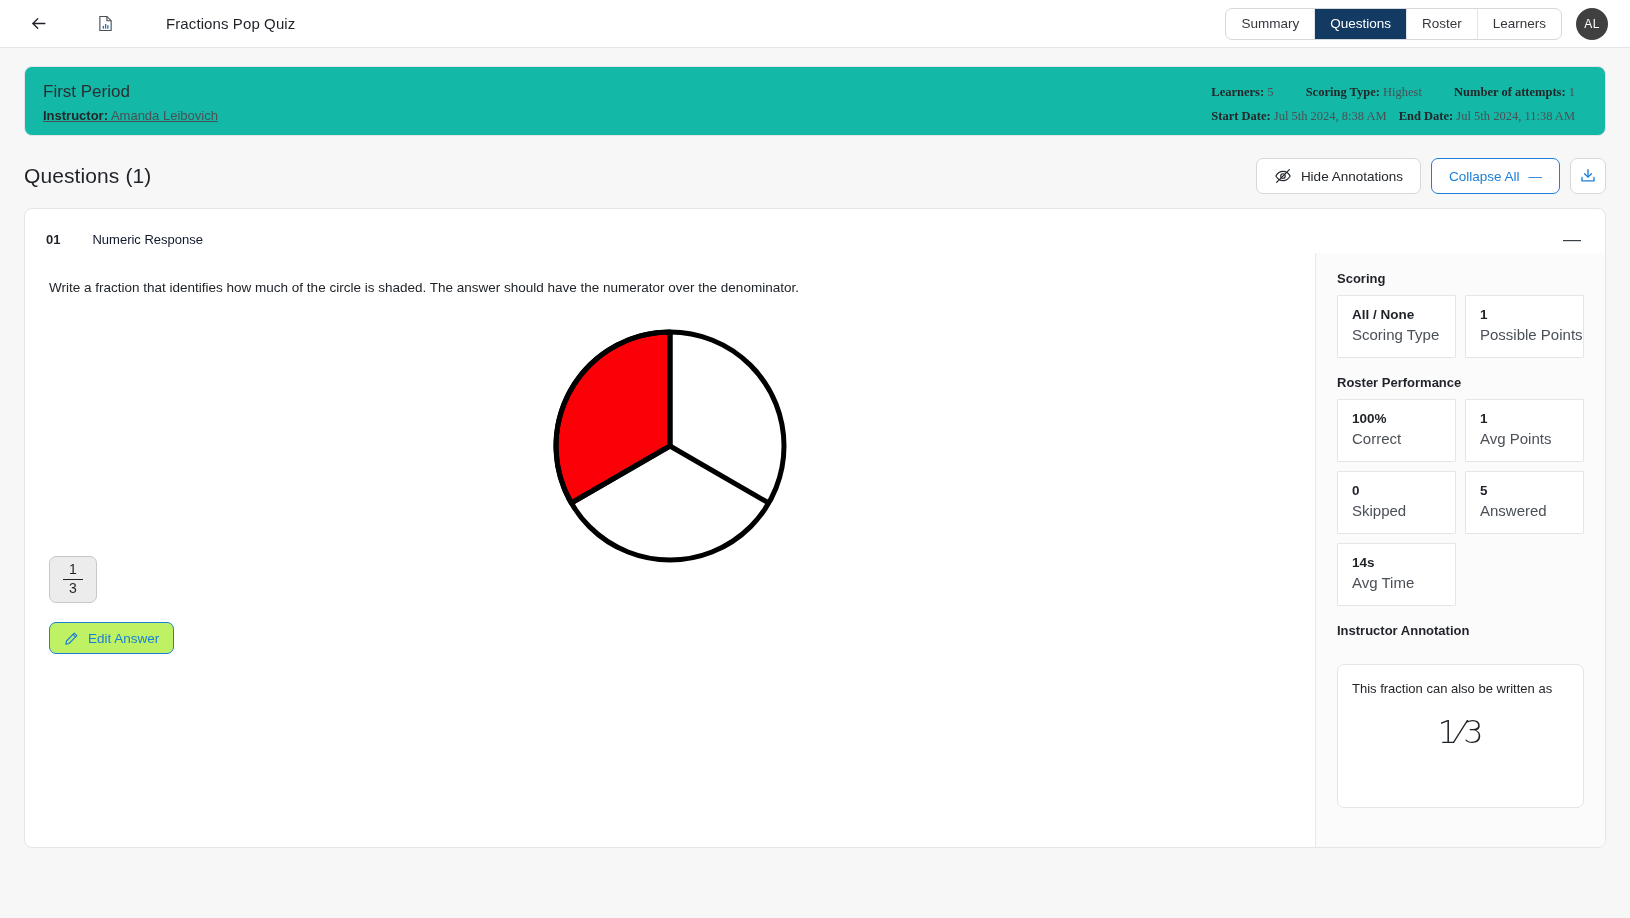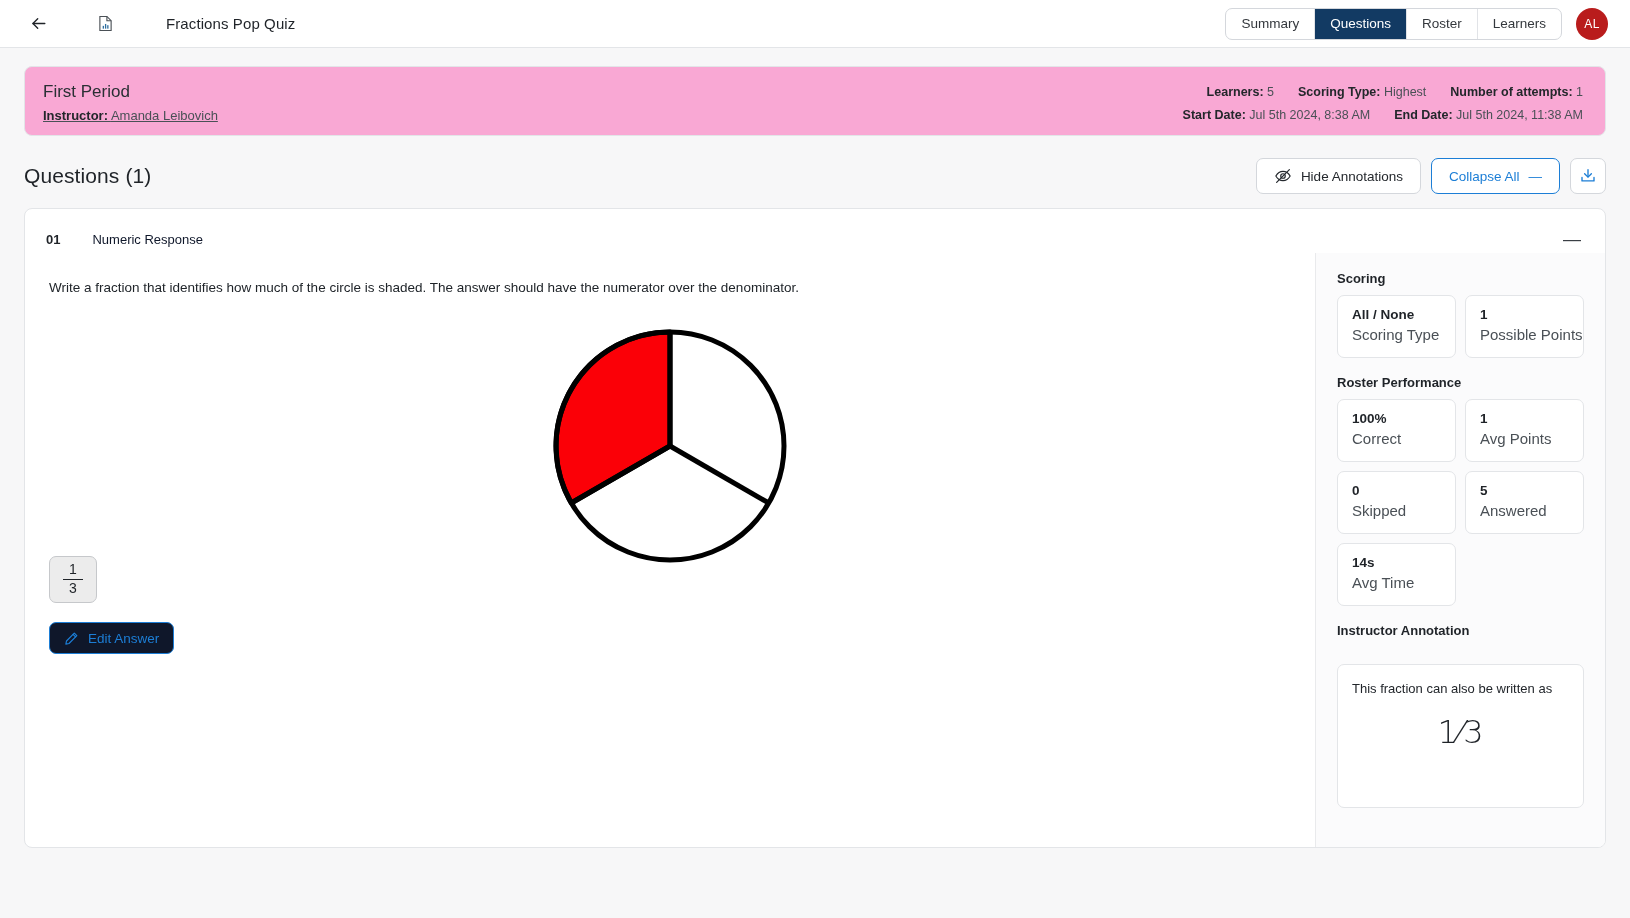--- a/index.html
+++ b/index.html
@@ -41,43 +41,43 @@
     display: flex; align-items: center;
     padding: 0 15px;
     font-size: 13.5px; color: #34383d;
     border-right: 1px solid #e1e3e7;
     cursor: pointer; white-space: nowrap;
   }
   .tab:last-child { border-right: none; }
   .tab.active { background: #123a63; color: #ffffff; }
   .avatar {
     width: 32px; height: 32px; border-radius: 50%;
-    background: #b91c1c; color: #fff;
+    background: #404040; color: #fff;
     display: flex; align-items: center; justify-content: center;
     font-size: 12px; letter-spacing: .4px; cursor: pointer;
   }
 
   
   .page { padding: 0 24px; }
 
   .info-card {
     margin-top: 18px;
-    background: #f9a8d4;
+    background: #14b8a6;
     border: 1px solid #e3e5e8;
     border-radius: 8px;
-    padding: 15px 22px 16px 18px;
+    padding: 15px 30px 16px 18px;
     display: flex; justify-content: space-between; align-items: flex-start;
     height: 70px;
   }
   .period-name { font-size: 17px; color: #2a2f34; font-weight: 400; }
   .instructor { font-size: 13px; margin-top: 6px; color: #4a5056; text-decoration: underline; }
   .instructor b { color: #23272b; }
 
   .meta { text-align: right; font-size: 12.5px; color: #4a5056; padding-top: 3px; }
-  .meta-row { display: flex; justify-content: flex-end; gap: 24px; margin-bottom: 9px; }
+  .meta-row { display: flex; justify-content: space-between; gap: 12px; margin-bottom: 9px; font-family: Liberation Serif, serif; }
   .meta-row:last-child { margin-bottom: 0; }
   .meta-item b { color: #23272b; }
 
   
   .q-head {
     display: flex; align-items: center;
     margin-top: 22px; margin-bottom: 14px;
     height: 36px;
   }
   .q-head h2 { font-size: 21px; font-weight: 400; color: #1f2328; letter-spacing: .1px; }
@@ -136,36 +136,36 @@
   .answer-chip .num { padding-bottom: 1px; }
   .answer-chip .bar { width: 20px; height: 1px; background: #1f2328; margin: 1px 0; }
 
   .edit-answer {
     position: absolute;
     left: 24px; top: 369px;
     height: 32px;
     display: flex; align-items: center; gap: 9px;
     padding: 0 14px;
     border: 1px solid #1c7ed6; border-radius: 7px;
-    background: #0f172a; color: #1c7ed6; font-size: 13.5px; cursor: pointer;
+    background: #bef264; color: #1c7ed6; font-size: 13.5px; cursor: pointer;
   }
 
   
   .q-side {
     width: 290px;
     border-left: 1px solid #e9eaec;
     background: #fbfbfc;
     padding: 18px 21px 0 21px;
   }
   .side-title { font-size: 13px; font-weight: bold; color: #1f2328; margin-bottom: 9px; }
   .side-title.gap { margin-top: 17px; }
   .stat-grid { display: flex; flex-wrap: wrap; gap: 9px; }
   .stat {
     width: 119px; height: 63px;
-    border: 1px solid #e3e5e8; border-radius: 7px;
+    border: 1px solid #e3e5e8; border-radius: 1px;
     background: #fff;
     padding: 11px 0 0 14px;
   }
   .stat .v { font-size: 13.5px; font-weight: bold; color: #1f2328; }
   .stat .l { font-size: 15px; color: #4a5056; margin-top: 4px; }
 
   .annotation {
     margin-top: 26px;
     border: 1px solid #e3e5e8; border-radius: 7px;
     background: #fff;

